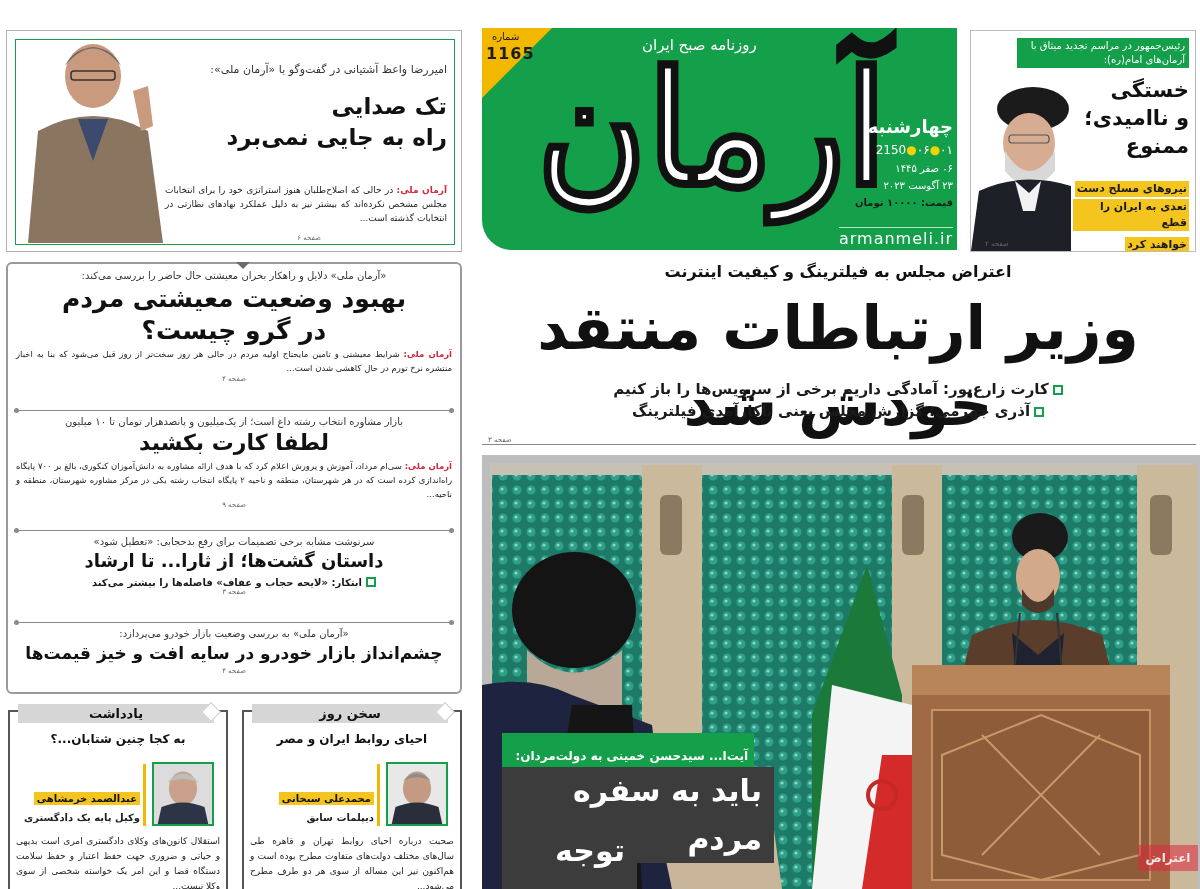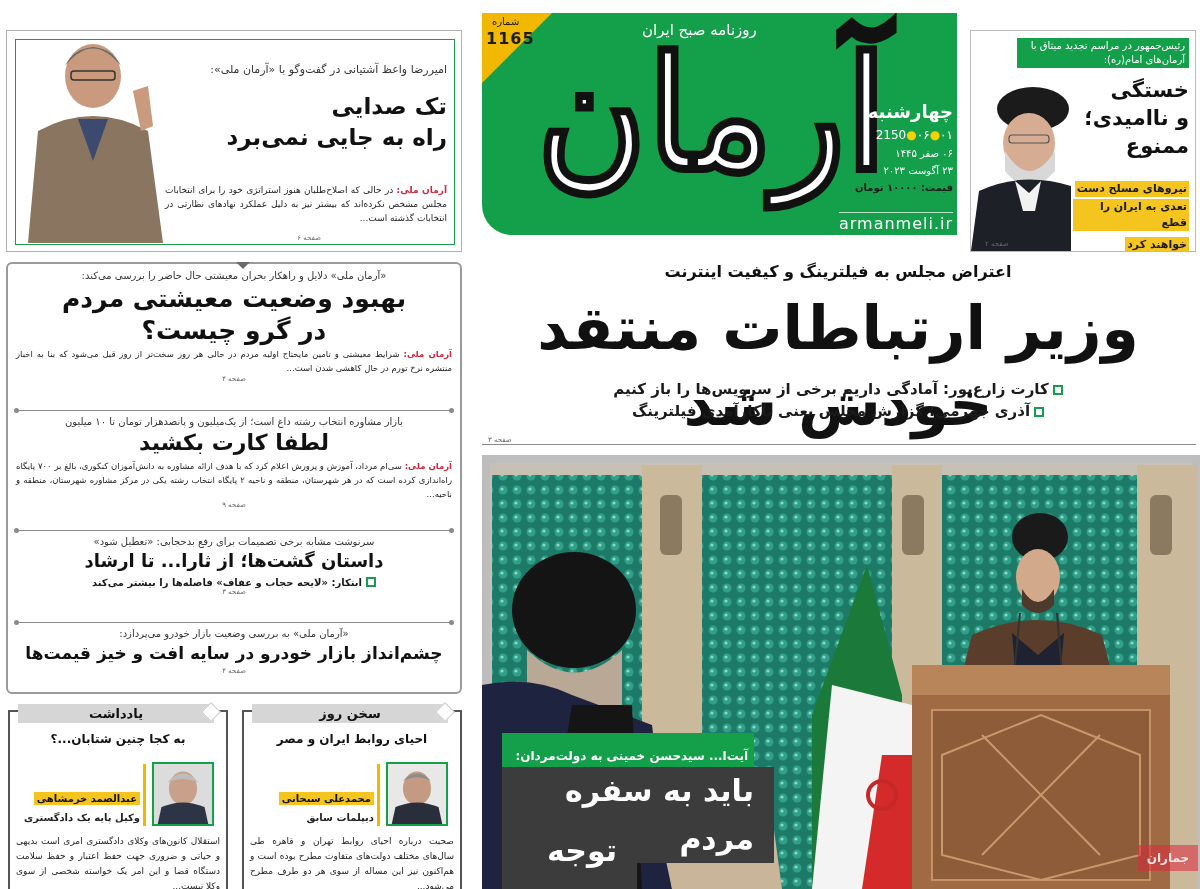--- a/index.html
+++ b/index.html
@@ -2,21 +2,21 @@
 <html><head>
 <meta charset="utf-8">
 <style>
   * { box-sizing: border-box; margin: 0; padding: 0; }
   html, body { width: 1200px; height: 889px; overflow: hidden; background: #ffffff; }
   body { position: relative; font-family: "DejaVu Sans", sans-serif; color: #1a1a1a; direction: rtl; }
 
   .abs { position: absolute; }
 
   
-  .masthead { left: 482px; top: 13px; width: 475px; height: 222px; background: #14a04a; border-radius: 0 0 0 30px; overflow: hidden; }
+  .masthead { left: 482px; top: 28px; width: 475px; height: 222px; background: #14a04a; border-radius: 0 0 0 30px; overflow: hidden; }
   .issue-badge { position: absolute; left: 0; top: 0; width: 70px; height: 70px; background: #f2b800; clip-path: polygon(0 0, 100% 0, 0 100%); }
   .issue-label { position: absolute; left: 10px; top: 3px; font-size: 10px; color: #1d1d1d; direction: rtl; }
   .issue-number { position: absolute; left: 4px; top: 16px; font-size: 16px; font-weight: bold; color: #1d1d1d; letter-spacing: 1px; }
   .tagline { position: absolute; left: 160px; top: 8px; font-size: 15px; color: #ffffff; }
   .logo-text { position: absolute; left: 20px; top: 10px; width: 420px; text-align: center; font-family: "DejaVu Serif", serif; font-size: 150px; line-height: 190px; color: #ffffff; font-weight: bold; -webkit-text-stroke: 3px #111; letter-spacing: -6px; transform: scaleY(1.05); }
   .date-block { position: absolute; right: 4px; top: 88px; width: 100px; text-align: right; color: #ffffff; }
   .weekday { font-size: 18px; font-weight: bold; }
   .solar-date { font-size: 12px; margin-top: 6px; letter-spacing: 1px; }
   .solar-date .dot { color: #f2d200; }
   .lunar-date, .greg-date { font-size: 10px; margin-top: 6px; }
@@ -73,21 +73,21 @@
   .main-kicker { left: 482px; top: 262px; width: 712px; text-align: center; font-size: 16px; font-weight: bold; color: #111; }
   .main-head { left: 482px; top: 290px; width: 712px; text-align: center; font-size: 60px; line-height: 76px; font-weight: bold; color: #111; letter-spacing: -1px; }
   .main-bullets { left: 482px; top: 378px; width: 712px; text-align: center; }
   .main-bullets div { font-size: 15px; line-height: 22px; font-weight: bold; color: #1b1b1b; }
   .main-page { left: 488px; top: 436px; font-size: 7px; color: #666; }
   .main-sep { left: 482px; top: 444px; width: 714px; height: 1px; background: #8a8a8a; }
 
   
   .main-photo { left: 482px; top: 455px; width: 718px; height: 434px; overflow: hidden; background: #cfcfcf; }
   .ph-kicker { position: absolute; left: 20px; top: 278px; width: 252px; background: #14a04a; color: #fff; font-size: 12px; font-weight: bold; line-height: 22px; padding: 12px 6px; text-align: right; }
-  .ph-head-1, .ph-head-2 { position: absolute; background: #3c3c3c; color: #fff; font-weight: bold; font-size: 30px; line-height: 48px; padding: 0 20px; text-align: right; }
+  .ph-head-1, .ph-head-2 { position: absolute; background: #3c3c3c; color: #fff; font-weight: bold; font-size: 30px; line-height: 48px; padding: 0 12px; text-align: right; }
   .ph-head-1 { left: 20px; top: 312px; width: 272px; }
   .ph-head-2 { left: 20px; top: 372px; width: 135px; }
   .watermark { position: absolute; right: 2px; bottom: 18px; width: 60px; height: 26px; background: rgba(220,40,60,0.55); color: rgba(255,255,255,0.85); font-size: 12px; text-align: center; line-height: 26px; font-weight: bold; }
 </style>
 </head>
 <body>
 
 <div class="abs tl-box">
   <div class="tl-inner"></div>
   <svg class="tl-photo" viewBox="0 0 165 212">
@@ -280,14 +280,14 @@
 
     <ellipse cx="92" cy="155" rx="62" ry="58" fill="#141414"></ellipse>
     <path d="M45 195 Q92 240 140 195 L140 250 L45 250Z" fill="#b9a896"></path>
     <path d="M0 434 L0 230 Q50 220 90 240 L170 270 L190 434Z" fill="#1e2440"></path>
     <path d="M90 250 L150 250 L160 434 L60 434Z" fill="#151515"></path>
     <path d="M190 434 L170 340 Q220 330 290 360 L300 434Z" fill="#c8b59a"></path>
   </svg>
   <div class="ph-kicker">آیت‌ا... سیدحسن خمینی به دولت‌مردان:</div>
   <div class="ph-head-1">باید به سفره مردم</div>
   <div class="ph-head-2">توجه شود</div>
-  <div class="watermark">جماران</div>
+  <div class="watermark">اعتراض</div>
 </div>
 
 </body></html>

